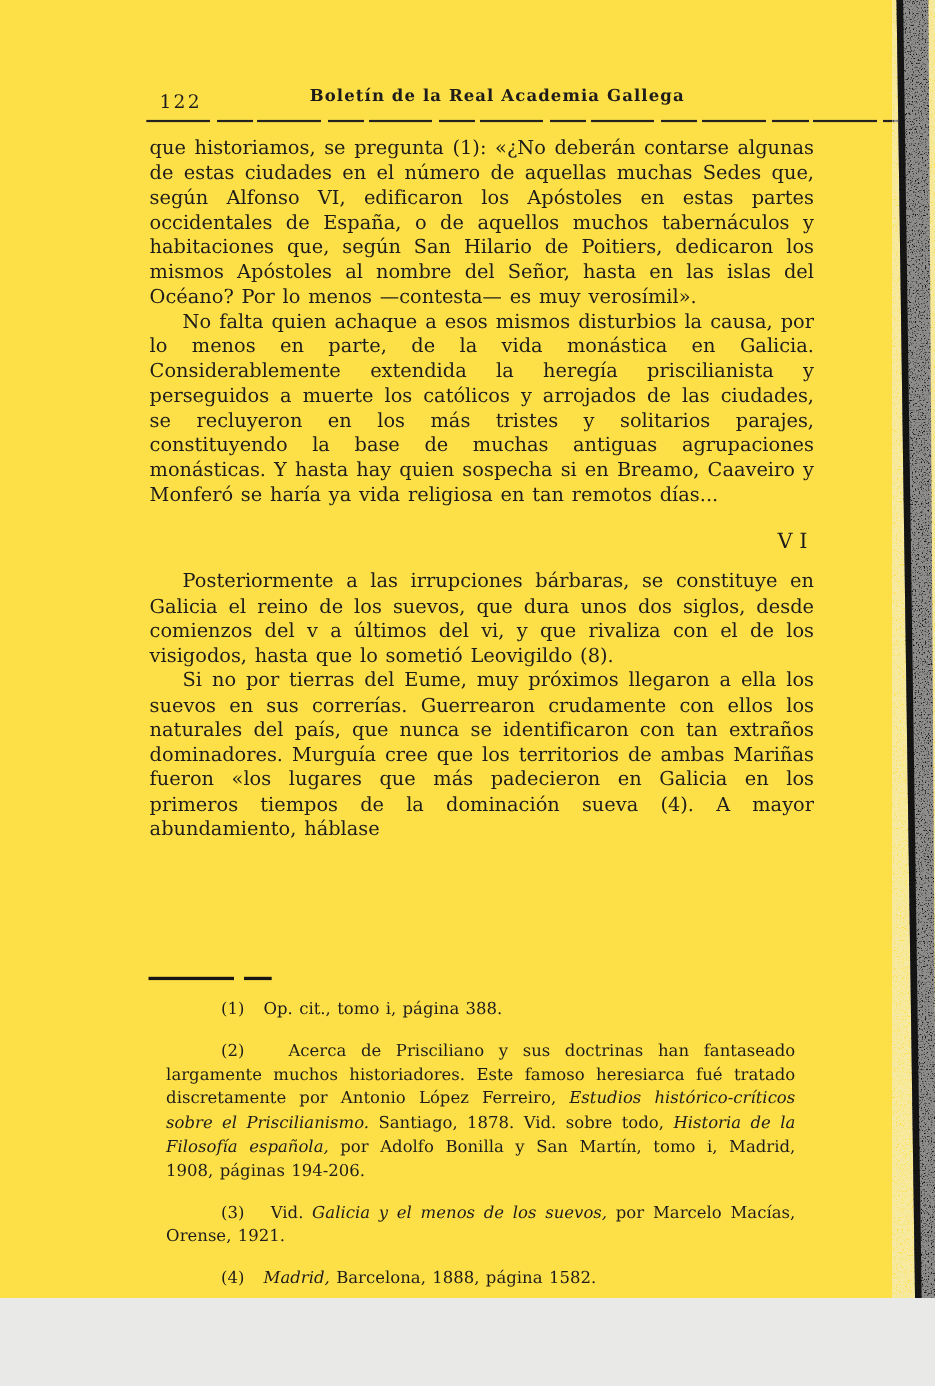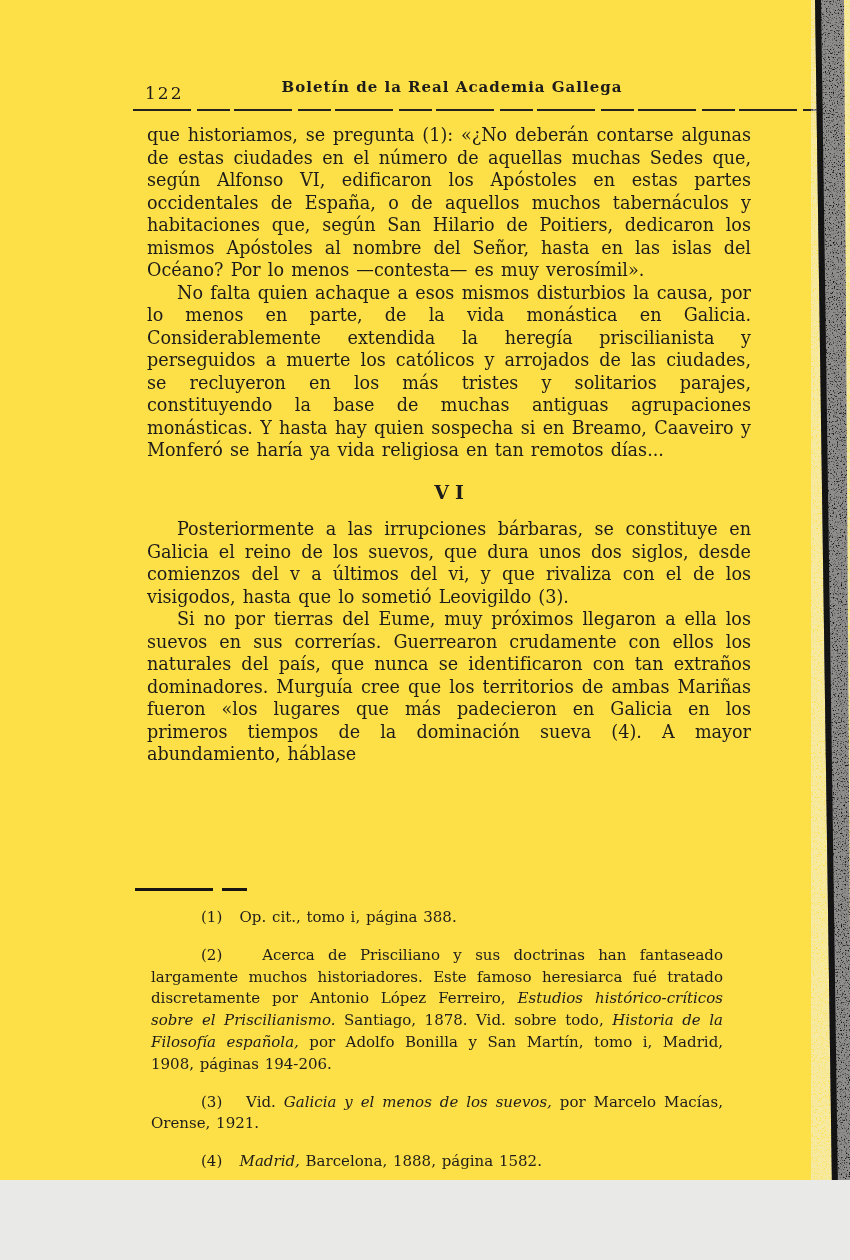--- a/index.html
+++ b/index.html
@@ -31,30 +31,30 @@
   }
   .header-rule {
     position: absolute; top: 109px; left: 133px; width: 684px; height: 2px;
     background: repeating-linear-gradient(90deg,
       #242220 0px, #242220 58px, rgba(0,0,0,0) 58px, rgba(0,0,0,0) 64px,
       #242220 64px, #242220 97px, rgba(0,0,0,0) 97px, rgba(0,0,0,0) 101px);
   }
 
   
   .page-body {
-    position: absolute; top: 124px; left: 147px; width: 604px;
+    position: absolute; top: 124px; left: 136px; width: 604px;
     font-size: 17.6px; line-height: 22.5px;
     text-align: justify; word-spacing: 1.5px;
   }
   .para { margin: 0; }
   .para.indent { text-indent: 30px; }
   .section-heading {
     margin: 19px 0 15px 0;
-    font-size: 19px; font-weight: bold;
-    text-align: center; letter-spacing: 6px;
+    font-size: 19px; font-weight: normal;
+    text-align: right; letter-spacing: 6px;
     text-indent: 6px; 
   }
 
   
   .footnotes {
     position: absolute; top: 886px; left: 135px; width: 604px;
     font-size: 15px; line-height: 21.8px;
     text-align: justify; word-spacing: 1px;
   }
   .fn-rule {
@@ -93,21 +93,21 @@
   <div class="page-header">
     <span class="pagenum">122</span>
     <span class="journal-title">Boletín de la Real Academia Gallega</span>
   </div>
   <div class="header-rule"></div>
 
   <main class="page-body">
     <p class="para">que historiamos, se pregunta (1): «¿No deberán contarse algunas de estas ciudades en el número de aquellas muchas Sedes que, según Alfonso VI, edificaron los Apóstoles en estas partes occidentales de España, o de aquellos muchos tabernáculos y habitaciones que, según San Hilario de Poitiers, dedicaron los mismos Apóstoles al nombre del Señor, hasta en las islas del Océano? Por lo menos —contesta— es muy verosímil».</p>
     <p class="para indent">No falta quien achaque a esos mismos disturbios la causa, por lo menos en parte, de la vida monástica en Galicia. Considerablemente extendida la heregía priscilianista y perseguidos a muerte los católicos y arrojados de las ciudades, se recluyeron en los más tristes y solitarios parajes, constituyendo la base de muchas antiguas agrupaciones monásticas. Y hasta hay quien sospecha si en Breamo, Caaveiro y Monferó se haría ya vida religiosa en tan remotos días...</p>
     <h2 class="section-heading">VI</h2>
-    <p class="para indent">Posteriormente a las irrupciones bárbaras, se constituye en Galicia el reino de los suevos, que dura unos dos siglos, desde comienzos del v a últimos del vi, y que rivaliza con el de los visigodos, hasta que lo sometió Leovigildo (3).</p>
+    <p class="para indent">Posteriormente a las irrupciones bárbaras, se constituye en Galicia el reino de los suevos, que dura unos dos siglos, desde comienzos del v a últimos del vi, y que rivaliza con el de los visigodos, hasta que lo sometió Leovigildo (8).</p>
     <p class="para indent">Si no por tierras del Eume, muy próximos llegaron a ella los suevos en sus correrías. Guerrearon crudamente con ellos los naturales del país, que nunca se identificaron con tan extraños dominadores. Murguía cree que los territorios de ambas Mariñas fueron «los lugares que más padecieron en Galicia en los primeros tiempos de la dominación sueva (4). A mayor abundamiento, háblase</p>
   </main>
 
   <section class="footnotes">
     <div class="fn-rule"></div>
     <p class="fn"><span>(1)&nbsp;&nbsp; Op. cit., tomo i, página 388.</span></p>
     <p class="fn"><span>(2)&nbsp;&nbsp; Acerca de Prisciliano y sus doctrinas han fantaseado largamente muchos historiadores. Este famoso heresiarca fué tratado discretamente por Antonio López Ferreiro, </span><span class="it">Estudios histórico-críticos sobre el Priscilianismo.</span><span> Santiago, 1878. Vid. sobre todo, </span><span class="it">Historia de la Filosofía española,</span><span> por Adolfo Bonilla y San Martín, tomo i, Madrid, 1908, páginas 194-206.</span></p>
     <p class="fn"><span>(3)&nbsp;&nbsp; Vid. </span><span class="it">Galicia y el menos de los suevos,</span><span> por Marcelo Macías, Orense, 1921.</span></p>
     <p class="fn"><span>(4)&nbsp;&nbsp; </span><span class="it">Madrid,</span><span> Barcelona, 1888, página 1582.</span></p>
   </section>

